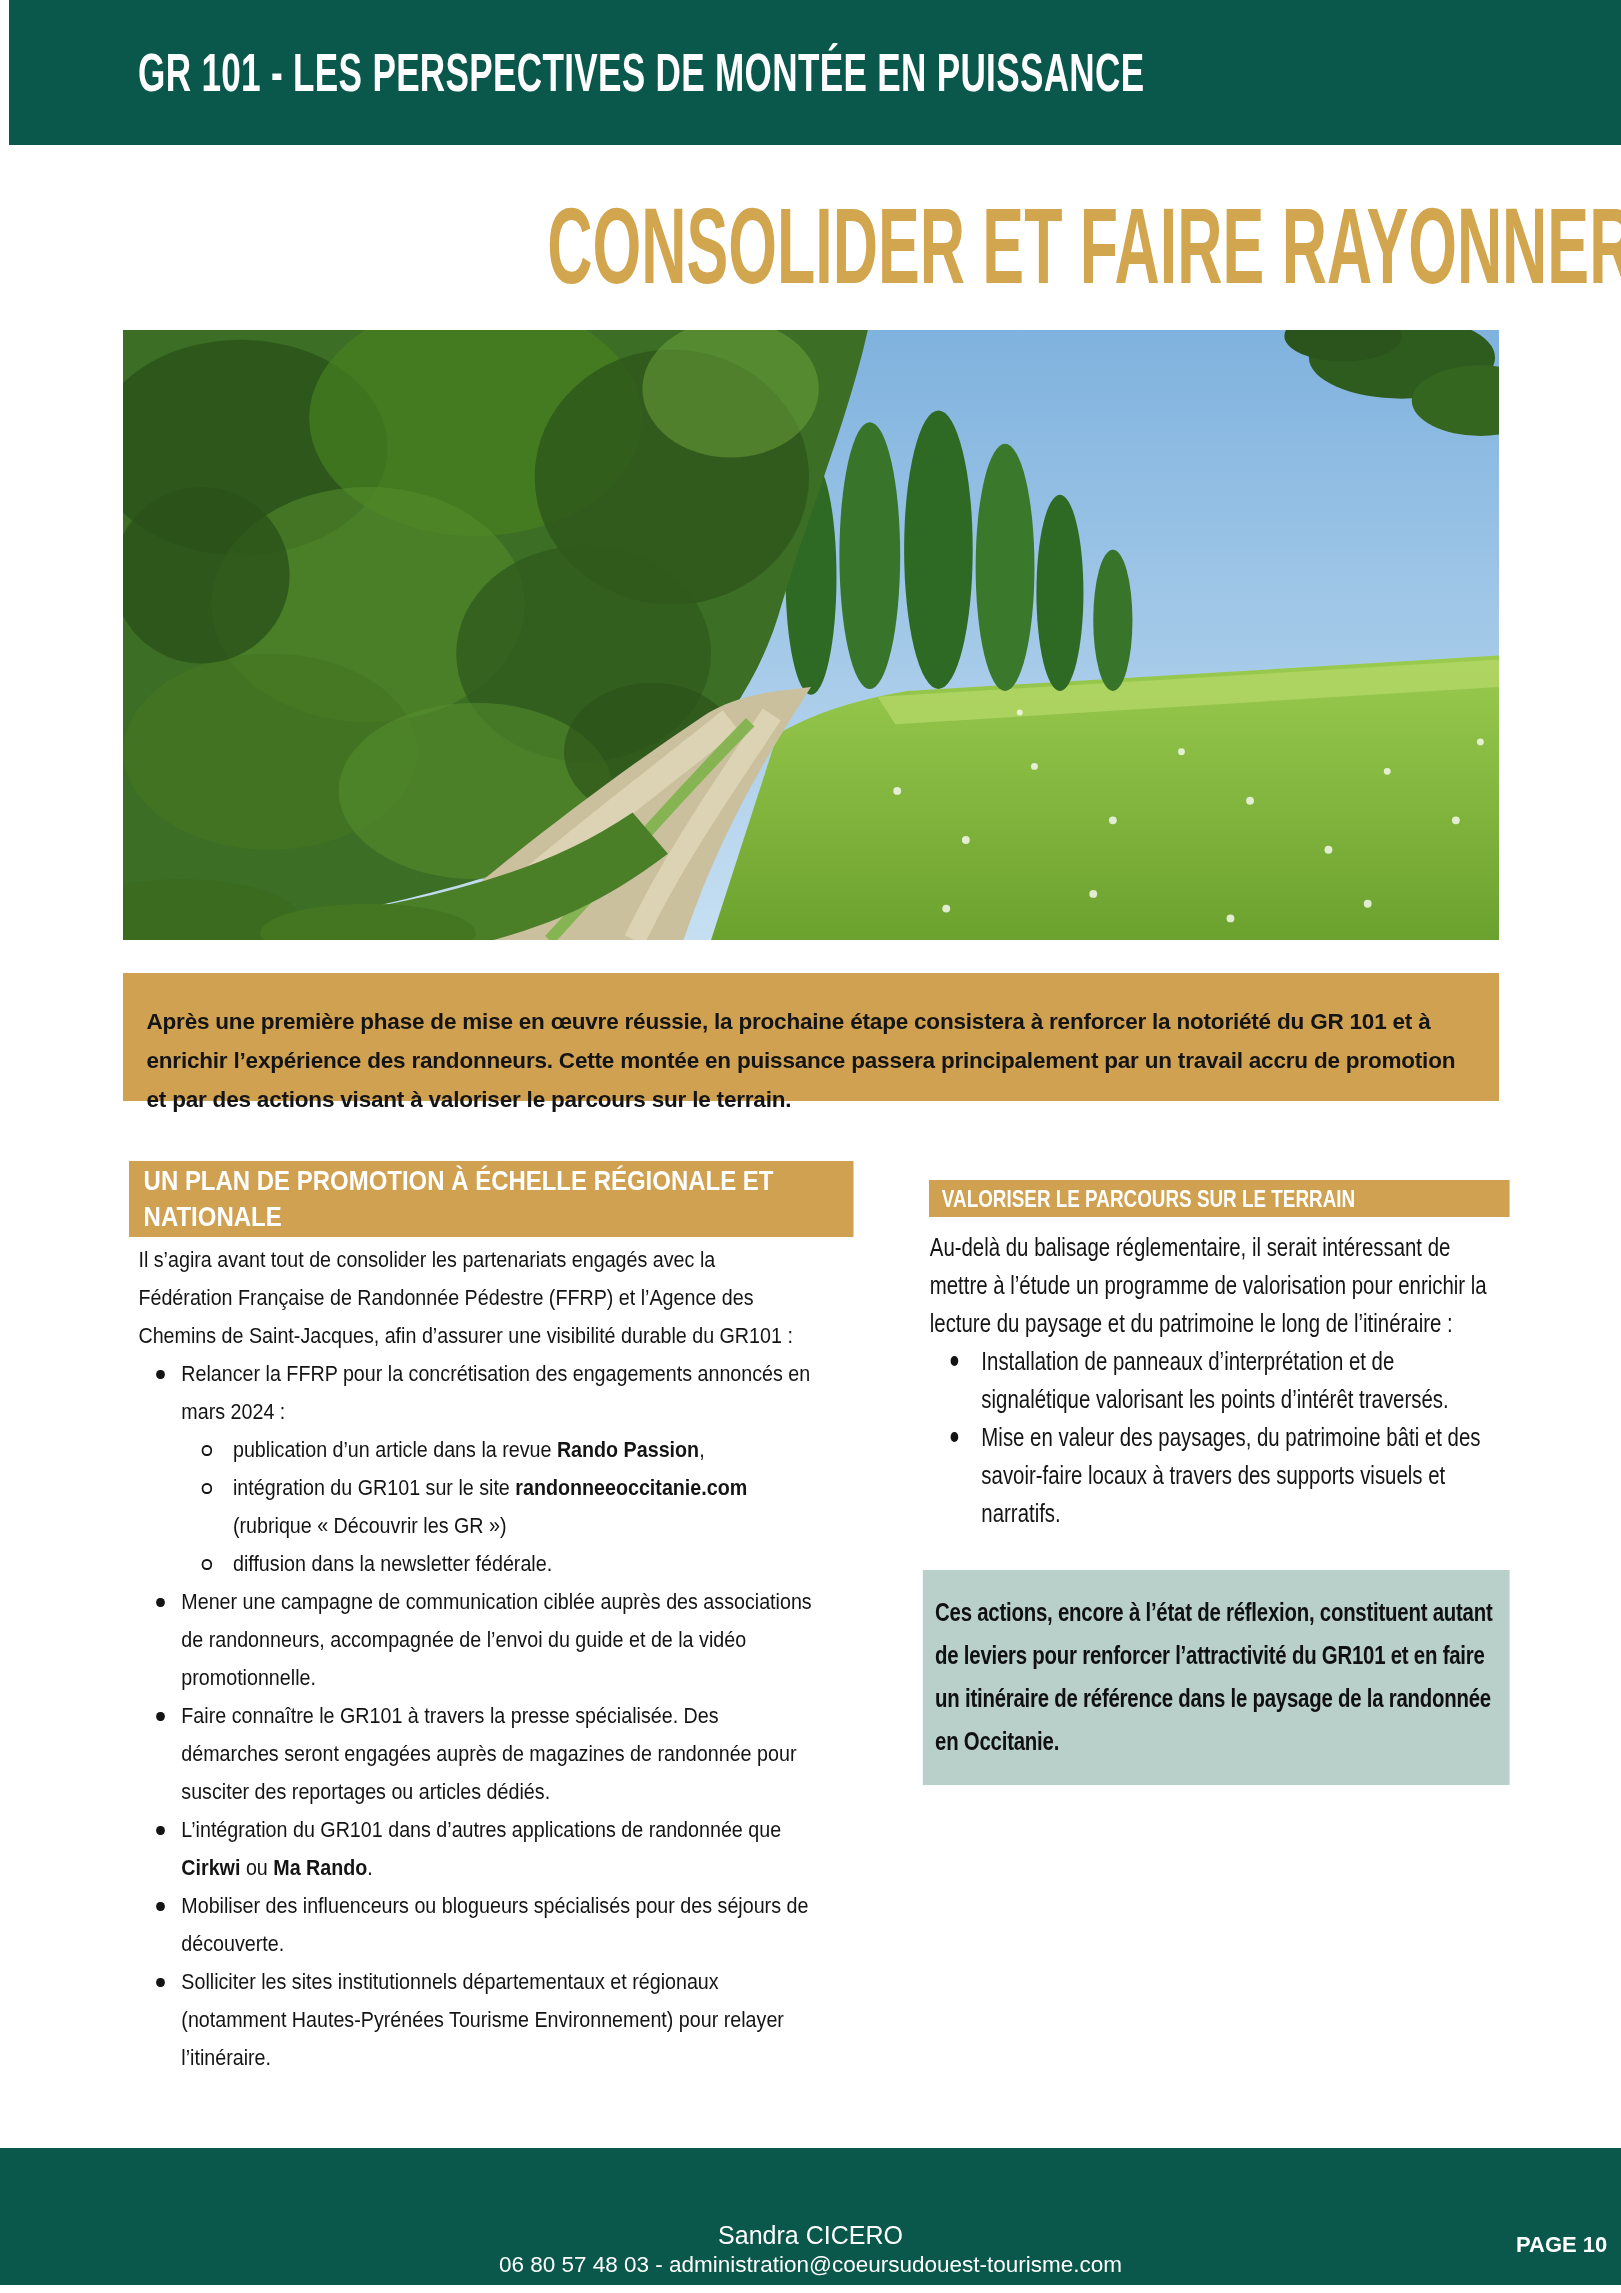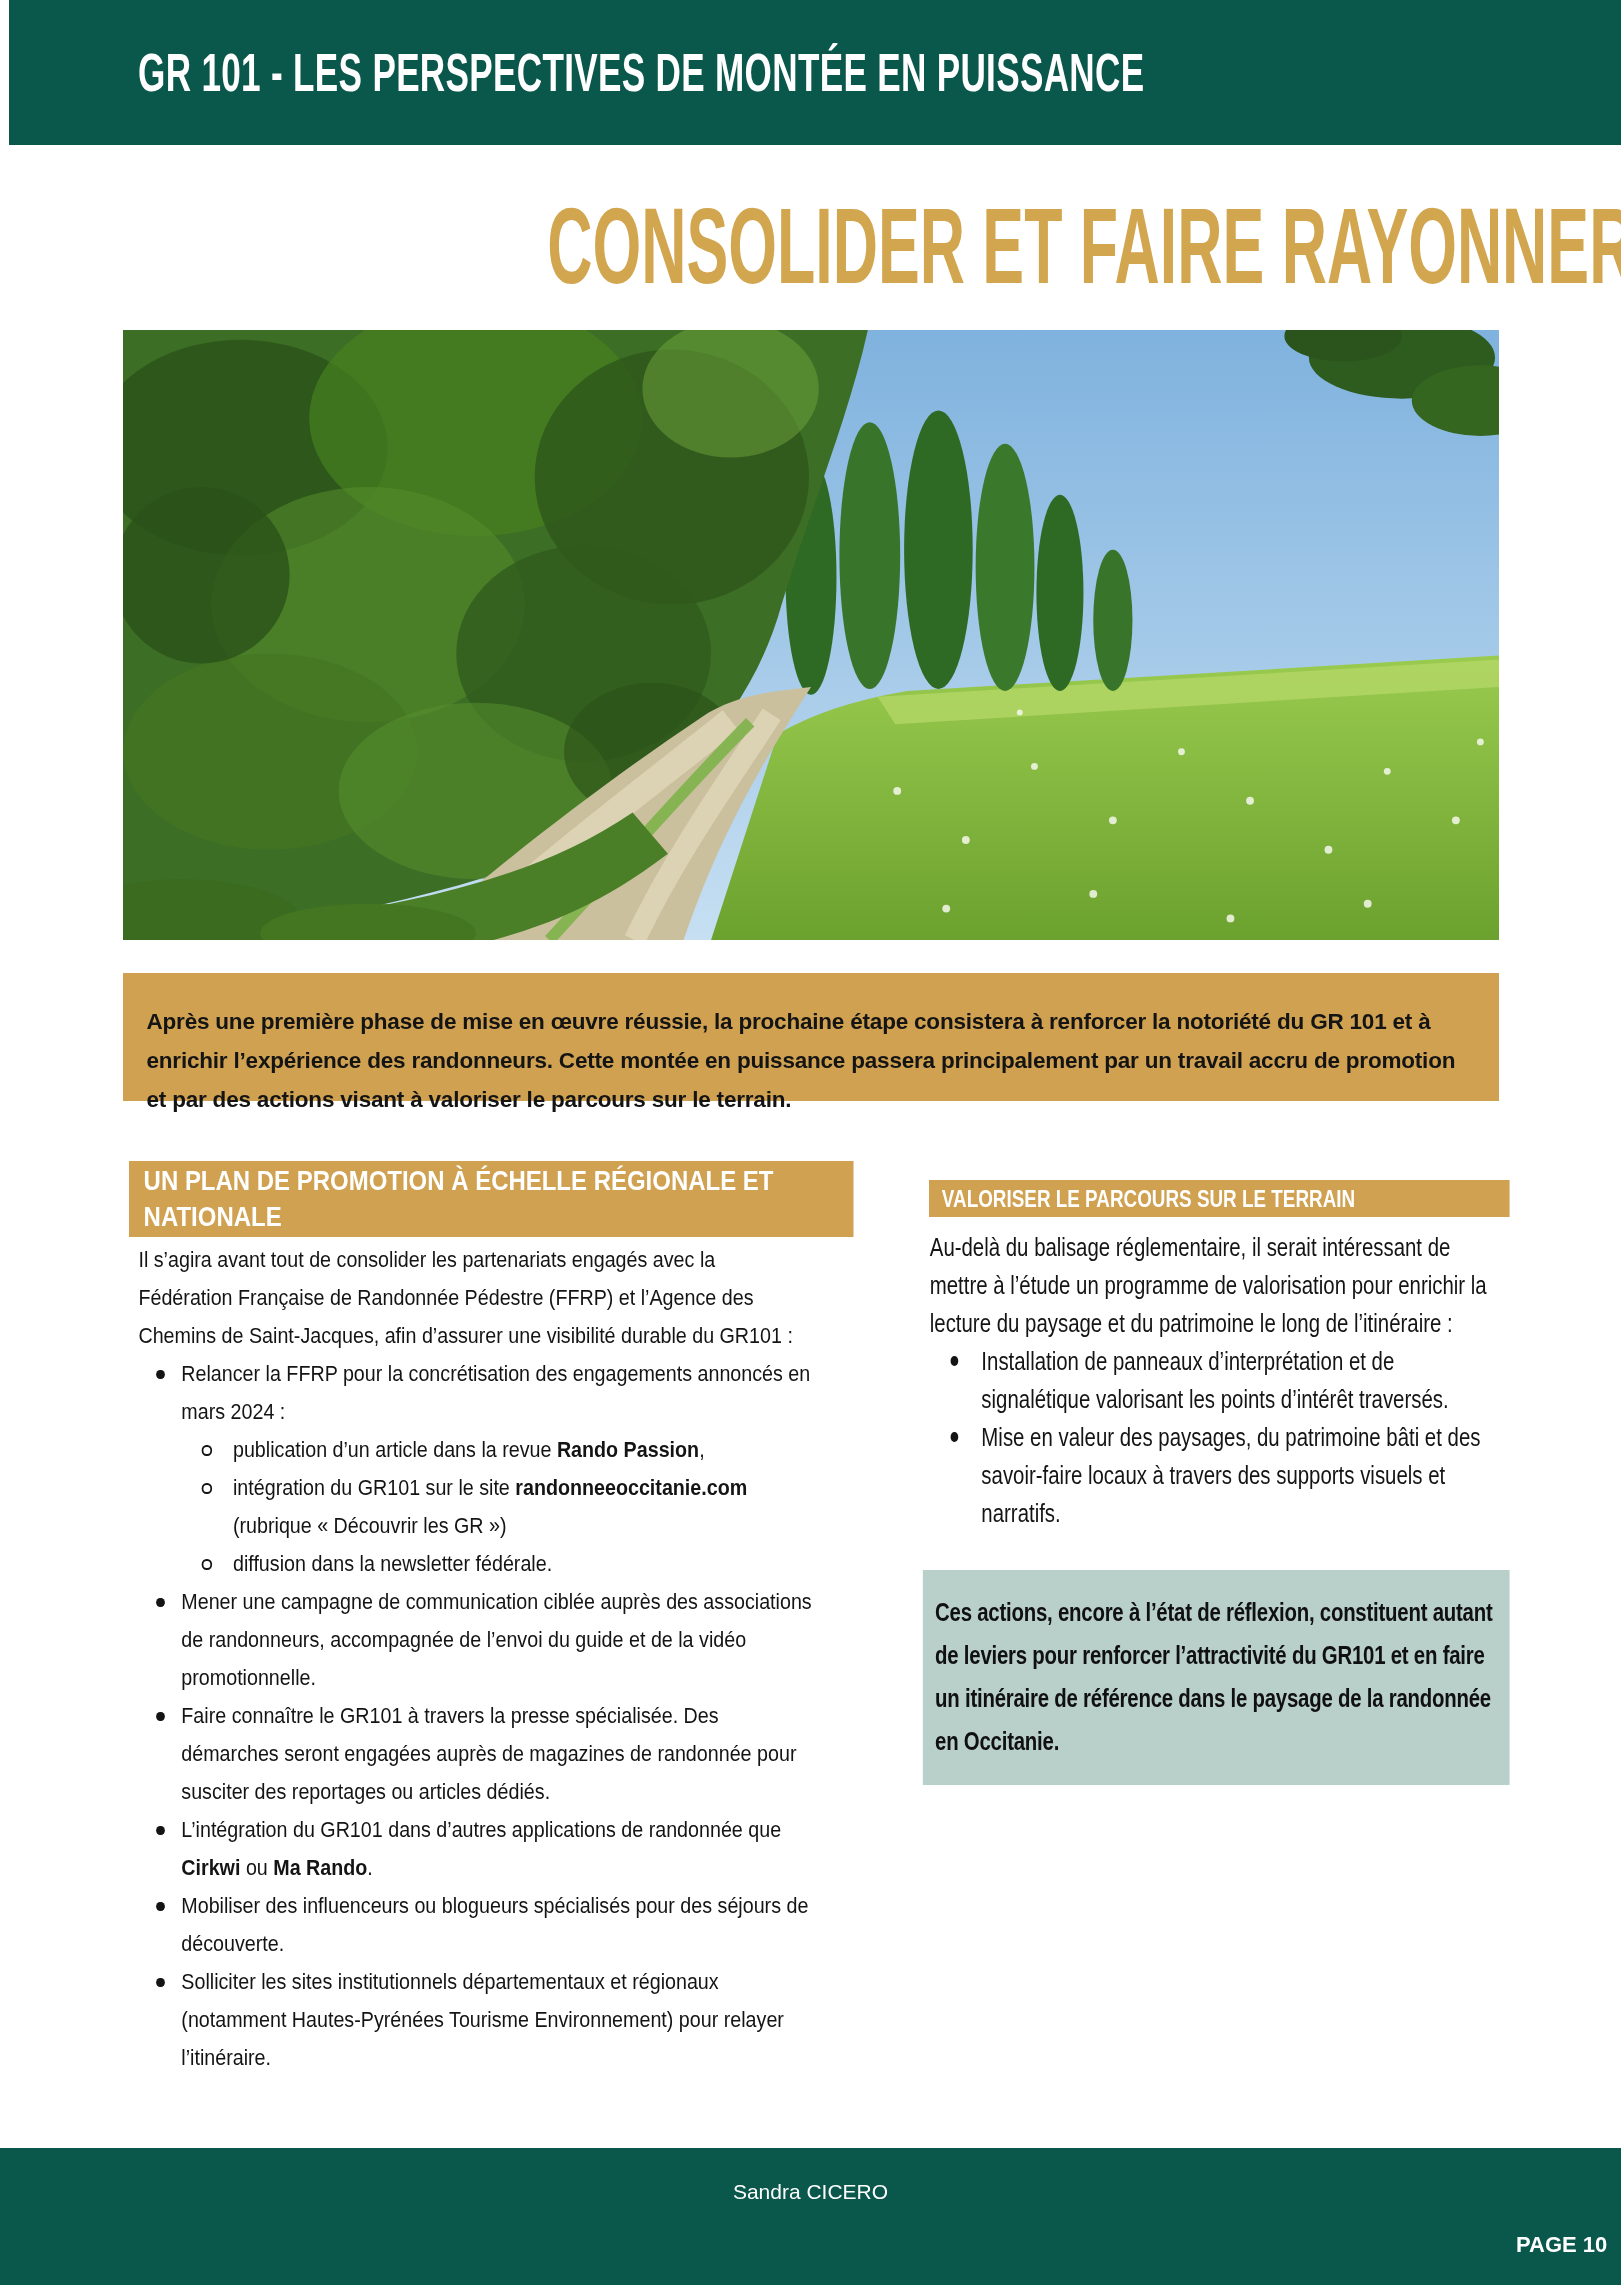--- a/index.html
+++ b/index.html
@@ -62,21 +62,21 @@
   .note-box{
     margin-top:38px;margin-left:-7.8px;width:762px;box-sizing:border-box;background:#B8CFCA;
     padding:21.6px 15.7px;font-size:26.5px;line-height:43px;font-weight:700;letter-spacing:-0.3px;color:#101010;
   }
   
   .footer-bar{
     position:absolute;left:0;top:2148px;width:1621px;height:137px;background:#0A574B;color:#ffffff;
     text-align:center;box-sizing:border-box;padding-top:29px;
   }
   .footer-bar .l1{font-size:22.5px;line-height:29px;font-weight:700;}
-  .footer-bar .l2{font-size:21px;line-height:29px;}
+  .footer-bar .l2{font-size:25px;line-height:29px;margin-top:44px;}
   .footer-bar .l3{font-size:22.5px;line-height:29px;}
   .page-num{position:absolute;right:13.7px;top:84px;font-size:22px;line-height:25.5px;font-weight:700;}
 </style>
 </head>
 <body>
 
 <div class="header-bar">
   <div class="header-title">GR 101 - LES PERSPECTIVES DE MONTÉE EN PUISSANCE</div>
 </div>
 
@@ -185,15 +185,16 @@
   <p class="para">Au-delà du balisage réglementaire, il serait intéressant de mettre à l’étude un programme de valorisation pour enrichir la lecture du paysage et du patrimoine le long de l’itinéraire :</p>
   <ul class="bullets">
       <li><span>Installation de panneaux d’interprétation et de signalétique valorisant les points d’intérêt traversés.</span></li>
       <li><span>Mise en valeur des paysages, du patrimoine bâti et des savoir-faire locaux à travers des supports visuels et narratifs.</span></li>
     </ul>
   <div class="note-box">Ces actions, encore à l’état de réflexion, constituent autant de leviers pour renforcer l’attractivité du GR101 et en faire un itinéraire de référence dans le paysage de la randonnée en Occitanie.</div>
 </div>
 
 <div class="footer-bar">
   <div class="l2">Sandra CICERO</div>
+  <div class="l3">06 80 57 48 03 - administration@coeursudouest-tourisme.com</div>
   <div class="page-num">PAGE 10</div>
 </div>
 
 
 </body></html>

